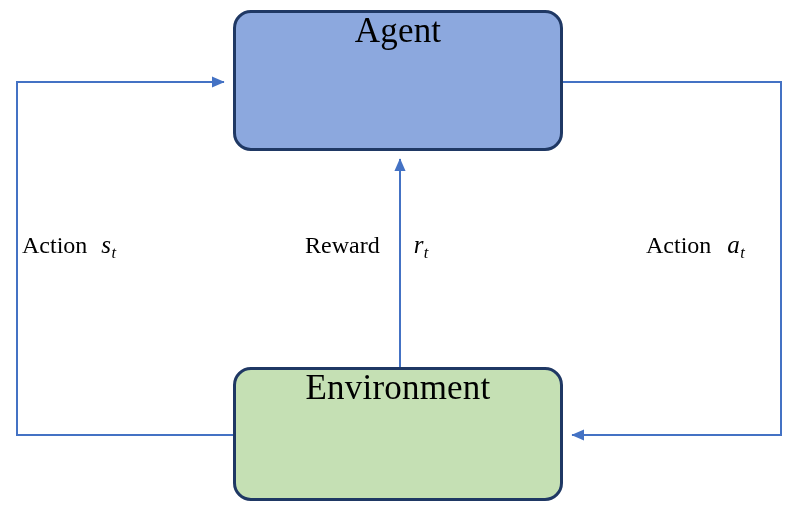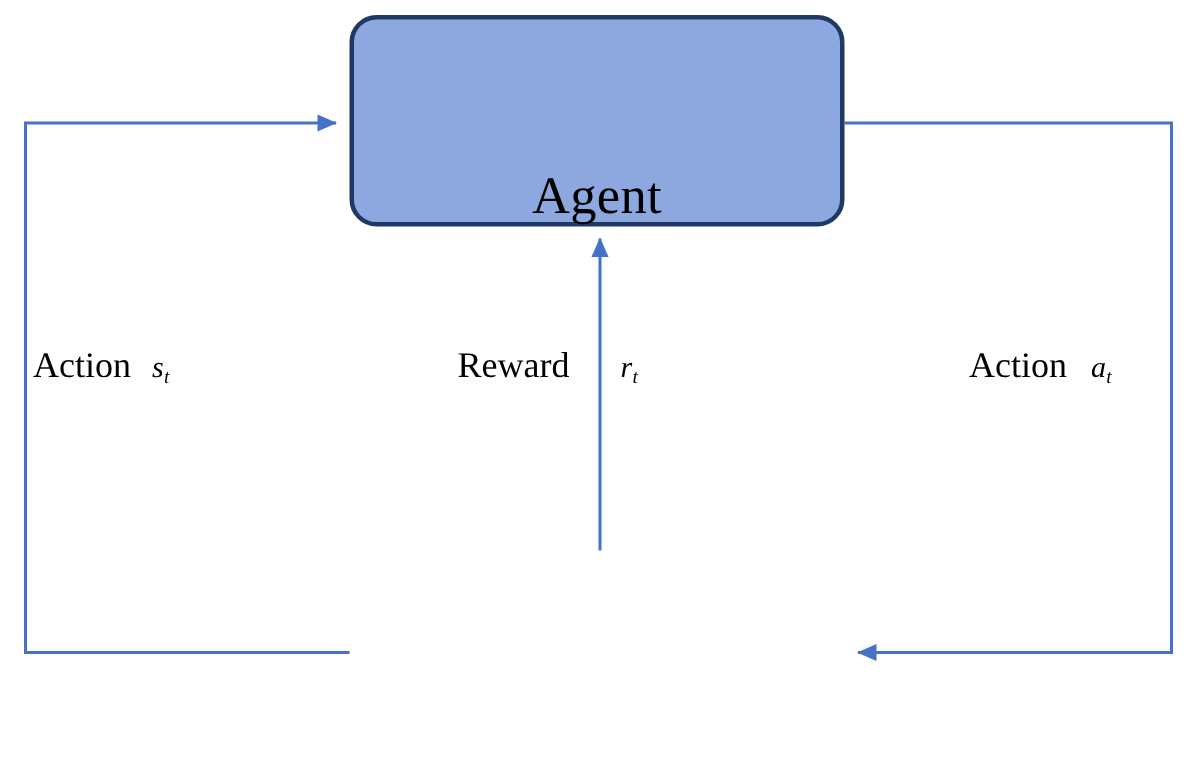--- a/index.html
+++ b/index.html
@@ -21,21 +21,21 @@
     top: 0;
     width: 798px;
     height: 514px;
   }
   .node {
     position: absolute;
     box-sizing: border-box;
     border: 3px solid #1F3864;
     border-radius: 18px;
     display: flex;
-    align-items: flex-end;
+    align-items: flex-start;
     justify-content: center;
   }
   .node-label {
     font-size: 35px;
     line-height: 1;
     color: #000000;
     letter-spacing: 0.2px;
   }
   #agent-node {
     left: 233px;
@@ -54,21 +54,21 @@
   .edge-label {
     position: absolute;
     font-size: 24px;
     color: #000000;
     white-space: nowrap;
     line-height: 1;
   }
   .edge-label .word { font-style: normal; }
   .edge-label .sym {
     font-style: italic;
-    font-size: 20px;
+    font-size: 25px;
   }
   .edge-label .sym sub {
     font-style: italic;
     font-size: 0.66em;
     vertical-align: baseline;
     position: relative;
     top: 0.30em;
     left: 0.02em;
   }
   #state-label   { left: 22px;  top: 232px; }
@@ -100,20 +100,23 @@
 
     <path d="M 400 367 L 400 159" fill="none" stroke="#4472C4" stroke-width="2" marker-end="url(#arrow-up)"></path>
 
     <path d="M 563 82 L 781 82 L 781 435 L 572 435" fill="none" stroke="#4472C4" stroke-width="2" marker-end="url(#arrow-left)"></path>
   </svg>
 
   <div class="node" id="agent-node">
     <span class="node-label">Agent</span>
   </div>
 
+  <div class="node" id="environment-node">
+    <span class="node-label">Environment</span>
+  </div>
 
   <div class="edge-label" id="state-label">
     <span class="word">Action</span><span class="gap"></span><span class="sym"><span>s</span><sub>t</sub></span>
   </div>
 
   <div class="edge-label" id="action-label">
     <span class="word">Action</span><span class="gap"></span><span class="sym"><span>a</span><sub>t</sub></span>
   </div>
 
   <div class="edge-label" id="reward-label">

